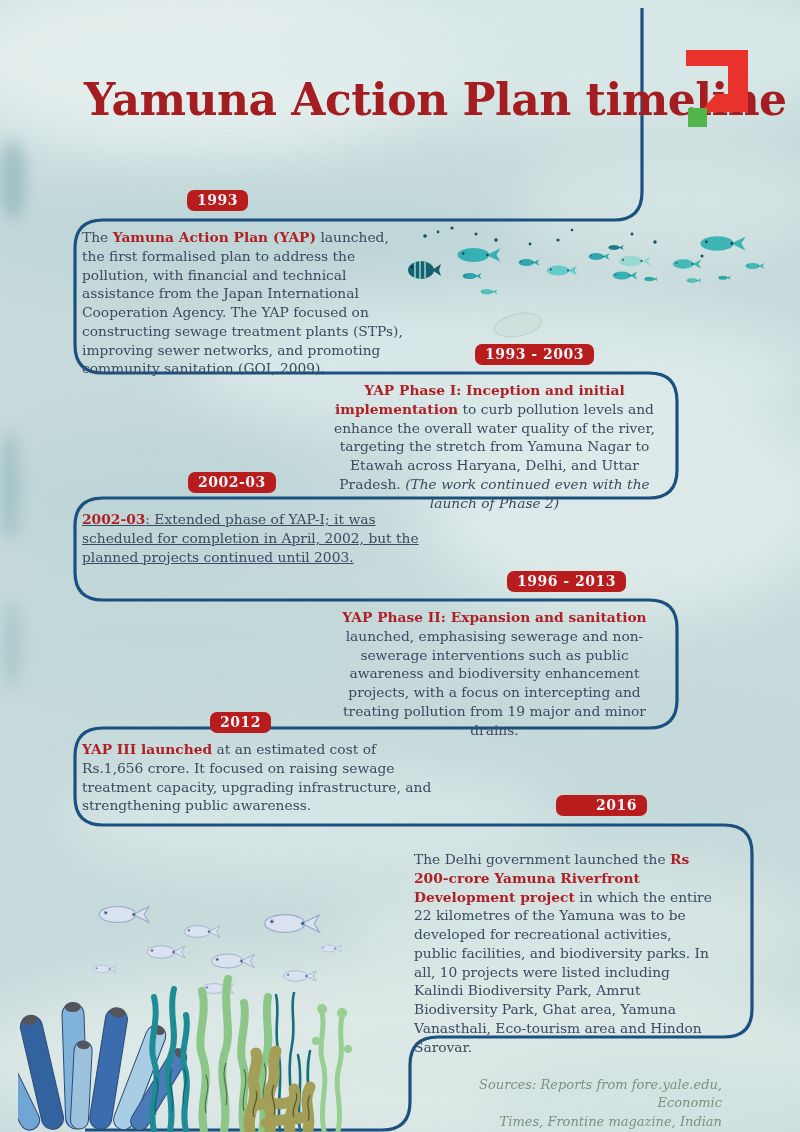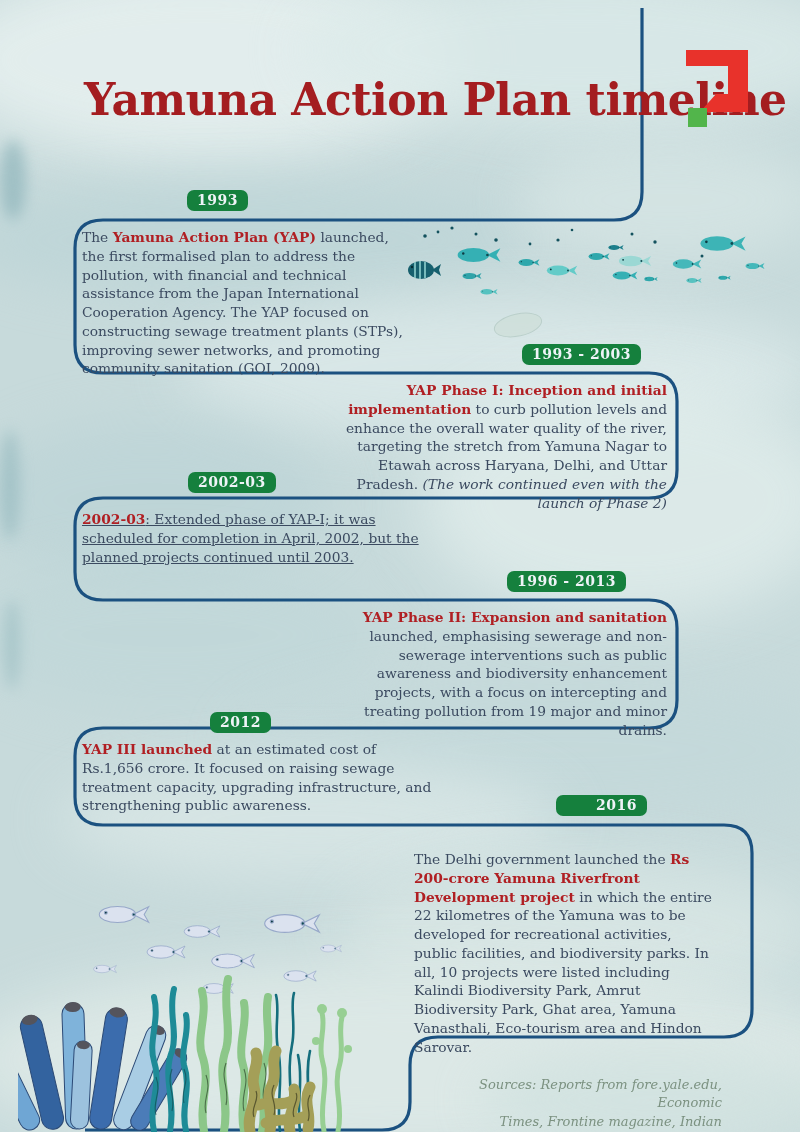--- a/index.html
+++ b/index.html
@@ -8,31 +8,31 @@
     background:#c7dadb;overflow:hidden;
     font-family:"DejaVu Serif","Liberation Serif",serif;
   }
   .wash{position:absolute;border-radius:50%;pointer-events:none;}
   .title{
     position:absolute;left:84px;top:74px;font-size:44px;font-weight:bold;
     color:#a41d20;letter-spacing:-0.5px;white-space:nowrap;
   }
   svg.layer{position:absolute;left:0;top:0;}
   .badge{
-    position:absolute;background:#15803d;color:#eef3f7;
+    position:absolute;background:#b91c1c;color:#eef3f7;
     font-size:14px;font-weight:bold;letter-spacing:0.5px;
     padding:2px 10px 3px 10px;border-radius:7px;white-space:nowrap;
   }
   .entry{
     position:absolute;margin:0;font-size:13.8px;line-height:1.36;
     color:#3b4a60;
   }
   .entry .hl{color:#b01f23;font-weight:bold;}
   .entry .it{font-style:italic;}
-  .entry.right{text-align:right;}
+  .entry.right{text-align:center;}
   .sources{
     position:absolute;left:470px;top:1076px;width:252px;text-align:right;
     font-style:italic;font-size:13px;line-height:1.42;color:#7b9180;
     white-space:pre-line;
   }
 </style>
 </head>
 <body>
 
 <div id="canvas">
@@ -64,21 +64,21 @@
 
   <div class="title">Yamuna Action Plan timeline</div>
   <svg class="layer" style="left:686px;top:48px;" width="62" height="80" viewBox="0 0 62 80">
     <rect x="0" y="2" width="62" height="16" fill="#e8322b"></rect>
     <rect x="42" y="2" width="20" height="62" fill="#e8322b"></rect>
     <polygon points="62,46 62,64 14,64 30,46" fill="#e8322b"></polygon>
     <rect x="2" y="60" width="19" height="19" fill="#52b54b"></rect>
   </svg>
 
   <div class="badge" style="left:187px;top:190px;">1993</div>
-  <div class="badge" style="left:522px;top:344px;">1993 - 2003</div>
+  <div class="badge" style="left:475px;top:344px;">1993 - 2003</div>
   <div class="badge" style="left:188px;top:472px;">2002-03</div>
   <div class="badge" style="left:507px;top:571px;">1996 - 2013</div>
   <div class="badge" style="left:210px;top:700px;margin-top:12px;">2012</div>
   <div class="badge" style="left:556px;top:795px;padding-left:40px;">2016</div>
 
   <p class="entry" style="left:82px;top:228px;width:330px;"><span>The </span><span class="hl">Yamuna Action Plan (YAP)</span><span> launched, the first formalised plan to address the pollution, with financial and technical assistance from the Japan International Cooperation Agency. The YAP focused on constructing sewage treatment plants (STPs), improving sewer networks, and promoting community sanitation (GOI, 2009).</span></p>
   <p class="entry right" style="left:322px;top:381px;width:345px;"><span class="hl">YAP Phase I: Inception and initial implementation</span><span> to curb pollution levels and enhance the overall water quality of the river, targeting the stretch from Yamuna Nagar to Etawah across Haryana, Delhi, and Uttar Pradesh. </span><span class="it">(The work continued even with the launch of Phase 2)</span></p>
   <p class="entry" style="left:82px;top:510px;width:340px;text-decoration:underline;"><span class="hl">2002-03</span><span>: Extended phase of YAP-I; it was scheduled for completion in April, 2002, but the planned projects continued until 2003.</span></p>
   <p class="entry right" style="left:322px;top:608px;width:345px;"><span class="hl">YAP Phase II: Expansion and sanitation</span><span> launched, emphasising sewerage and non-sewerage interventions such as public awareness and biodiversity enhancement projects, with a focus on intercepting and treating pollution from 19 major and minor drains.</span></p>
   <p class="entry" style="left:82px;top:740px;width:350px;"><span class="hl">YAP III launched</span><span> at an estimated cost of Rs.1,656 crore. It focused on raising sewage treatment capacity, upgrading infrastructure, and strengthening public awareness.</span></p>

